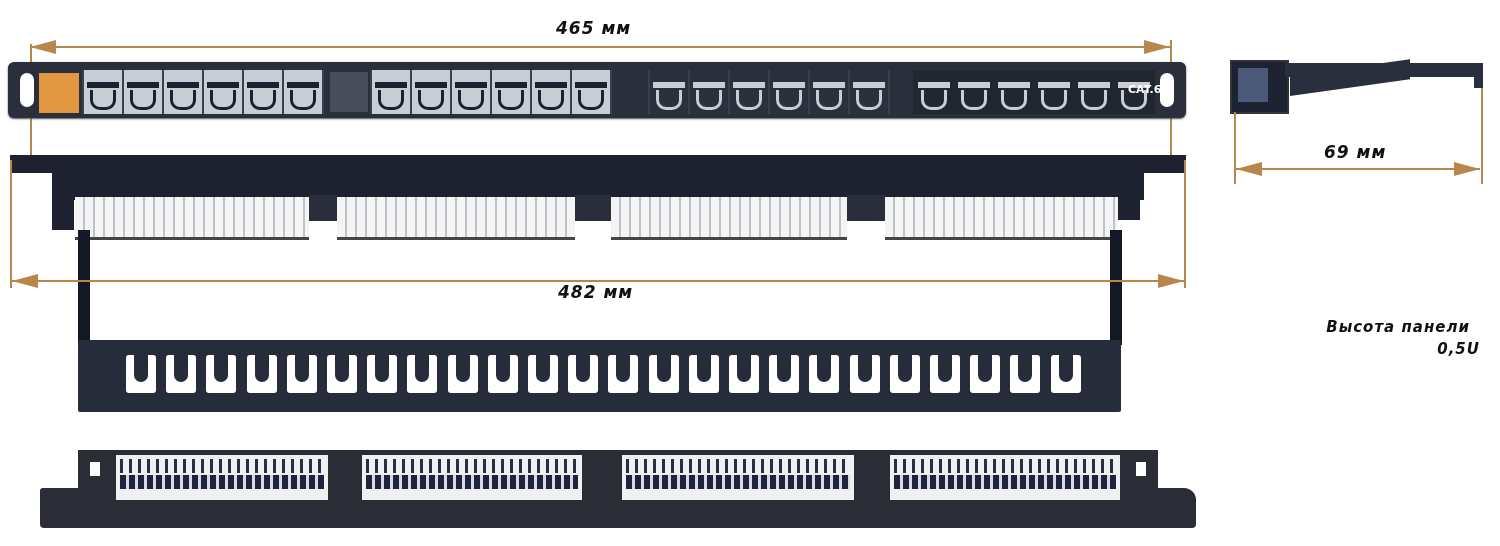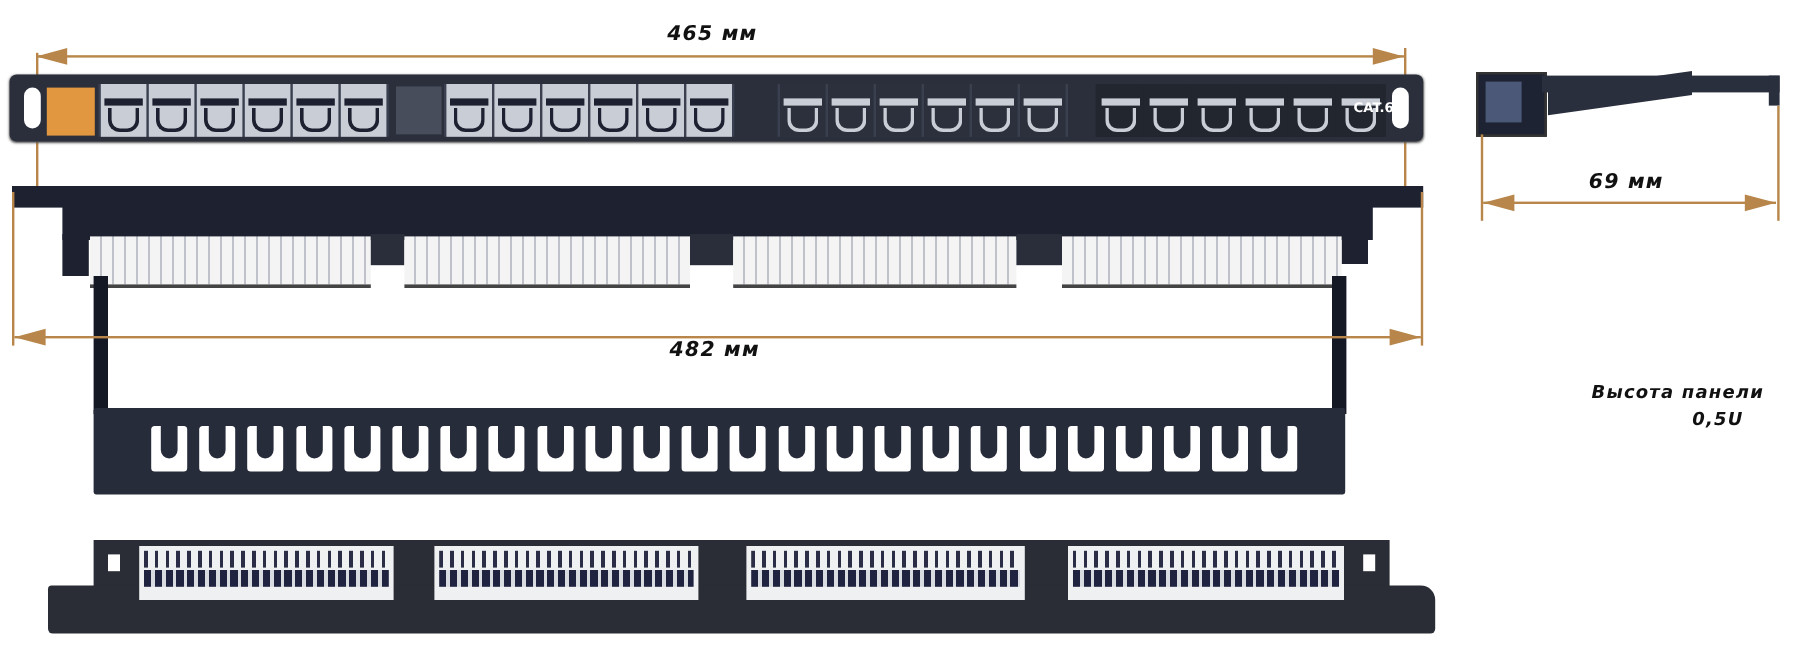--- a/index.html
+++ b/index.html
@@ -179,13 +179,13 @@
 <div class="abs" style="left:1474px;top:63px;width:9px;height:25px;background:#2a2f3e;"></div>
 
 <div class="dimline" style="left:1236px;top:168px;width:244px;height:2px;"></div>
 <div class="arrow-l" style="left:1236px;top:162px;"></div>
 <div class="arrow-r" style="left:1454px;top:162px;"></div>
 <div class="dimline" style="left:1234px;top:112px;width:2px;height:72px;"></div>
 <div class="dimline" style="left:1481px;top:88px;width:2px;height:96px;"></div>
 <div class="label" style="left:1324px;top:142px;">69 мм</div>
 
 <div class="label" style="right:30px;top:318px;font-size:15px;text-align:right;">Высота панели</div>
-<div class="label" style="right:47px;top:340px;font-size:15px;text-align:right;">0,5U</div>
+<div class="label" style="right:20px;top:340px;font-size:15px;text-align:right;">0,5U</div>
 
 </body></html>

